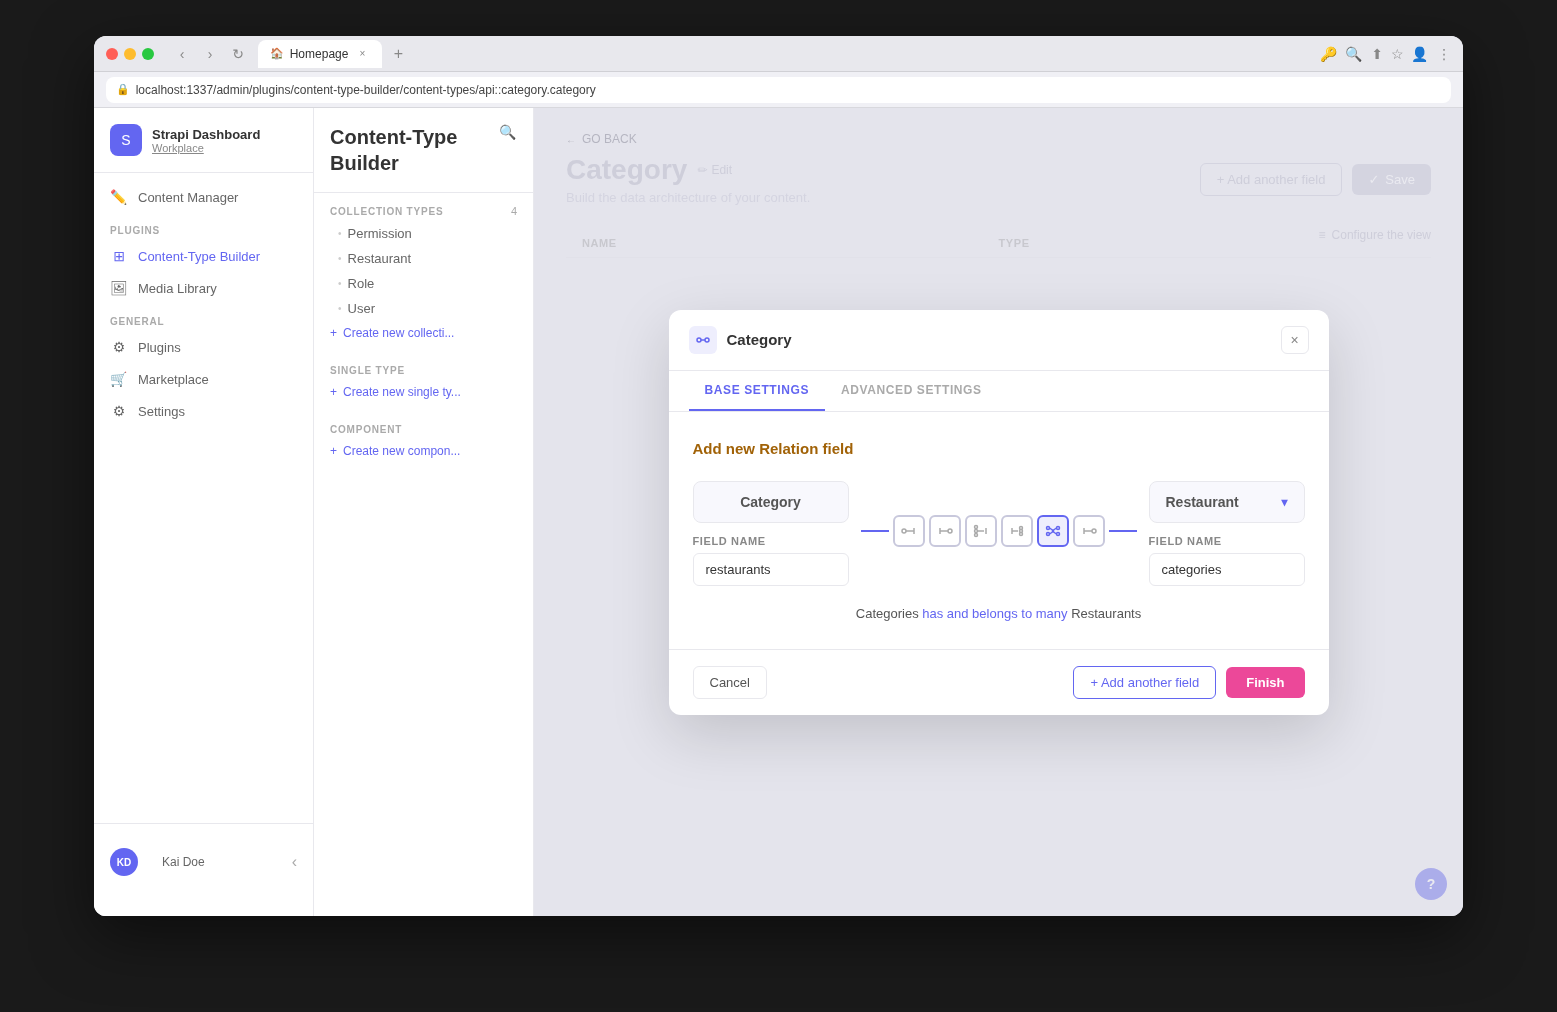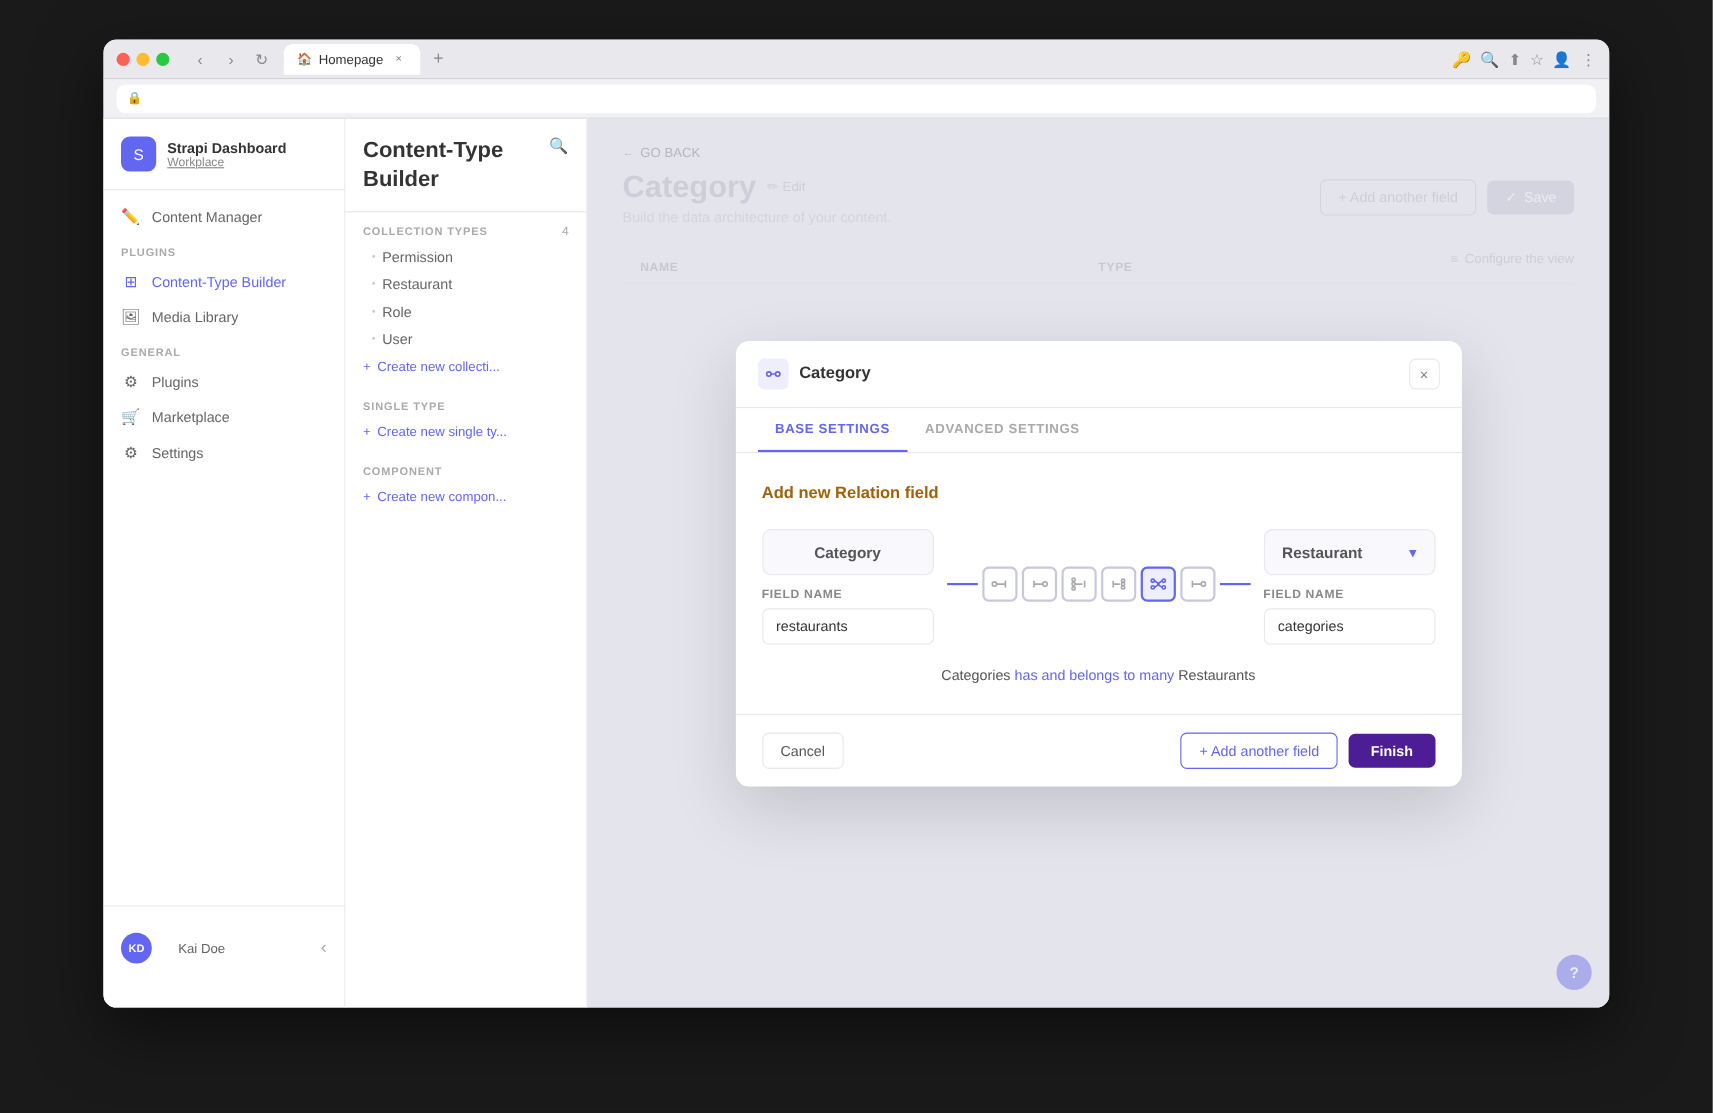--- a/index.html
+++ b/index.html
@@ -693,21 +693,21 @@
       background: #fff;
       font-size: 13px;
       color: #6366f1;
       cursor: pointer;
     }
 
     .btn-finish {
       padding: 8px 20px;
       border: none;
       border-radius: 6px;
-      background: #4c1d95;
+      background: #ec4899;
       font-size: 13px;
       color: #fff;
       cursor: pointer;
       font-weight: 600;
     }
 
     .help-btn {
       position: absolute;
       right: 16px;
       bottom: 16px;
@@ -754,20 +754,21 @@
       <span style="font-size:14px;color:#888;cursor:pointer;">⬆</span>
       <span style="font-size:14px;color:#888;cursor:pointer;">☆</span>
       <span style="font-size:14px;color:#888;cursor:pointer;">👤</span>
       <span style="font-size:14px;color:#888;cursor:pointer;">⋮</span>
     </div>
   </div>
 
   <div class="address-bar-row">
     <div class="address-bar">
       <span class="lock-icon">🔒</span>
+      <span style="font-size:12px;color:#444;">localhost:1337/admin/plugins/content-type-builder/content-types/api::category.category</span>
     </div>
   </div>
 
   <div class="app-content" style="position:relative;">
 
     <div class="sidebar">
       <div class="sidebar-brand">
         <div class="brand-icon">S</div>
         <div class="brand-text">
           <span class="brand-title">Strapi Dashboard</span>

